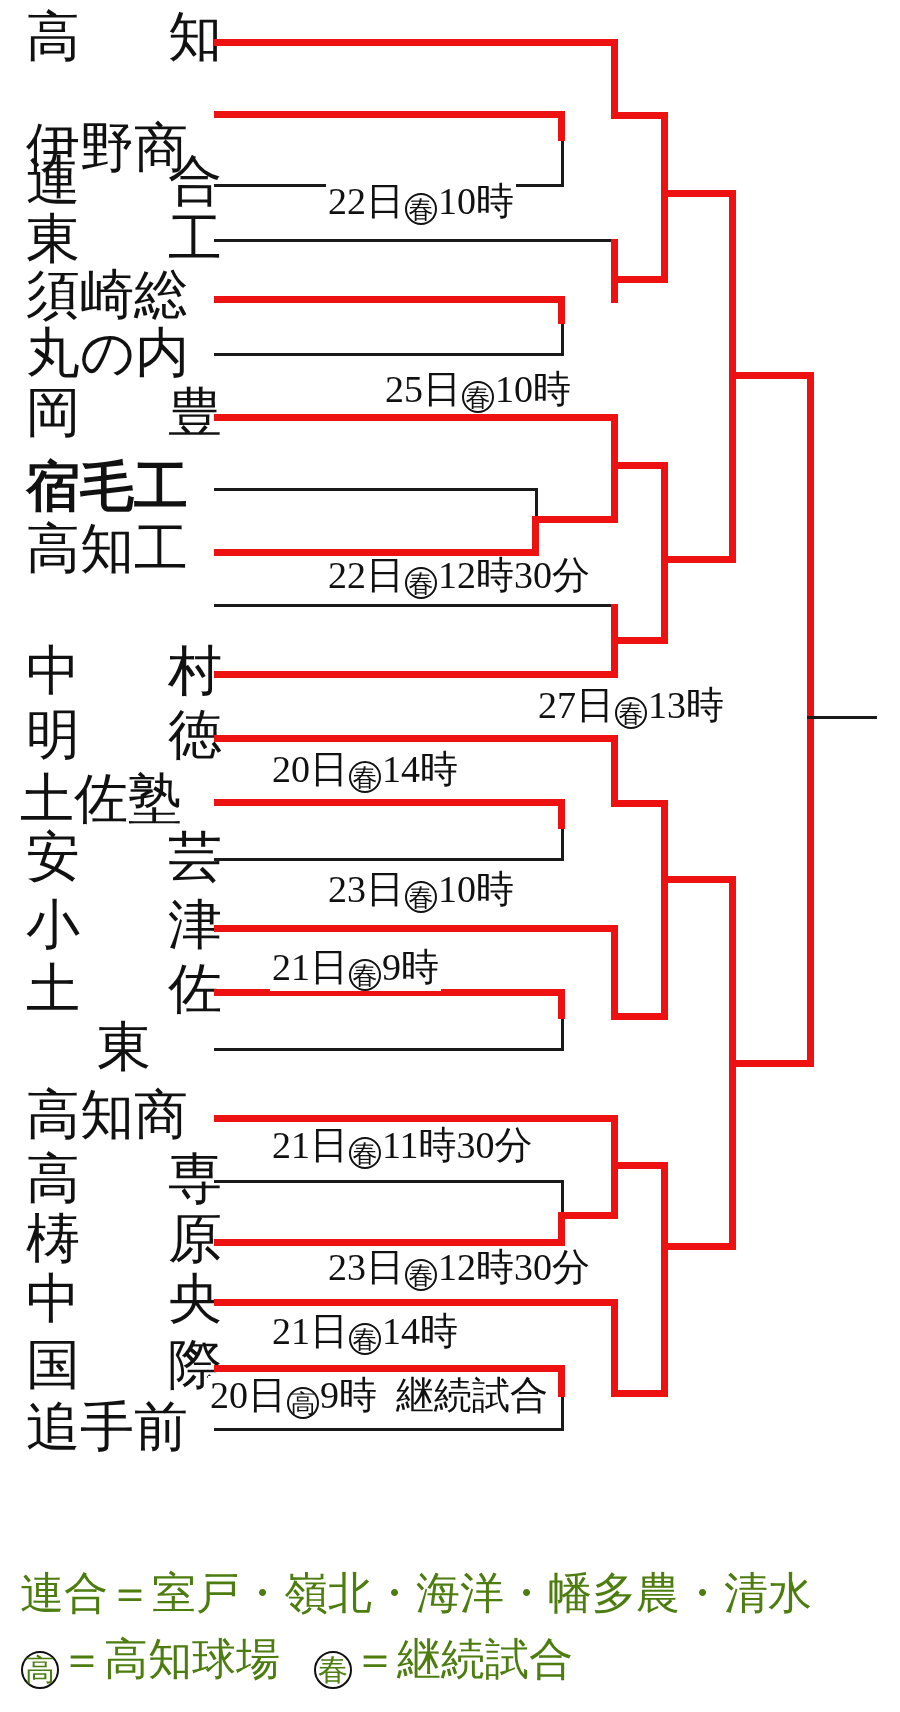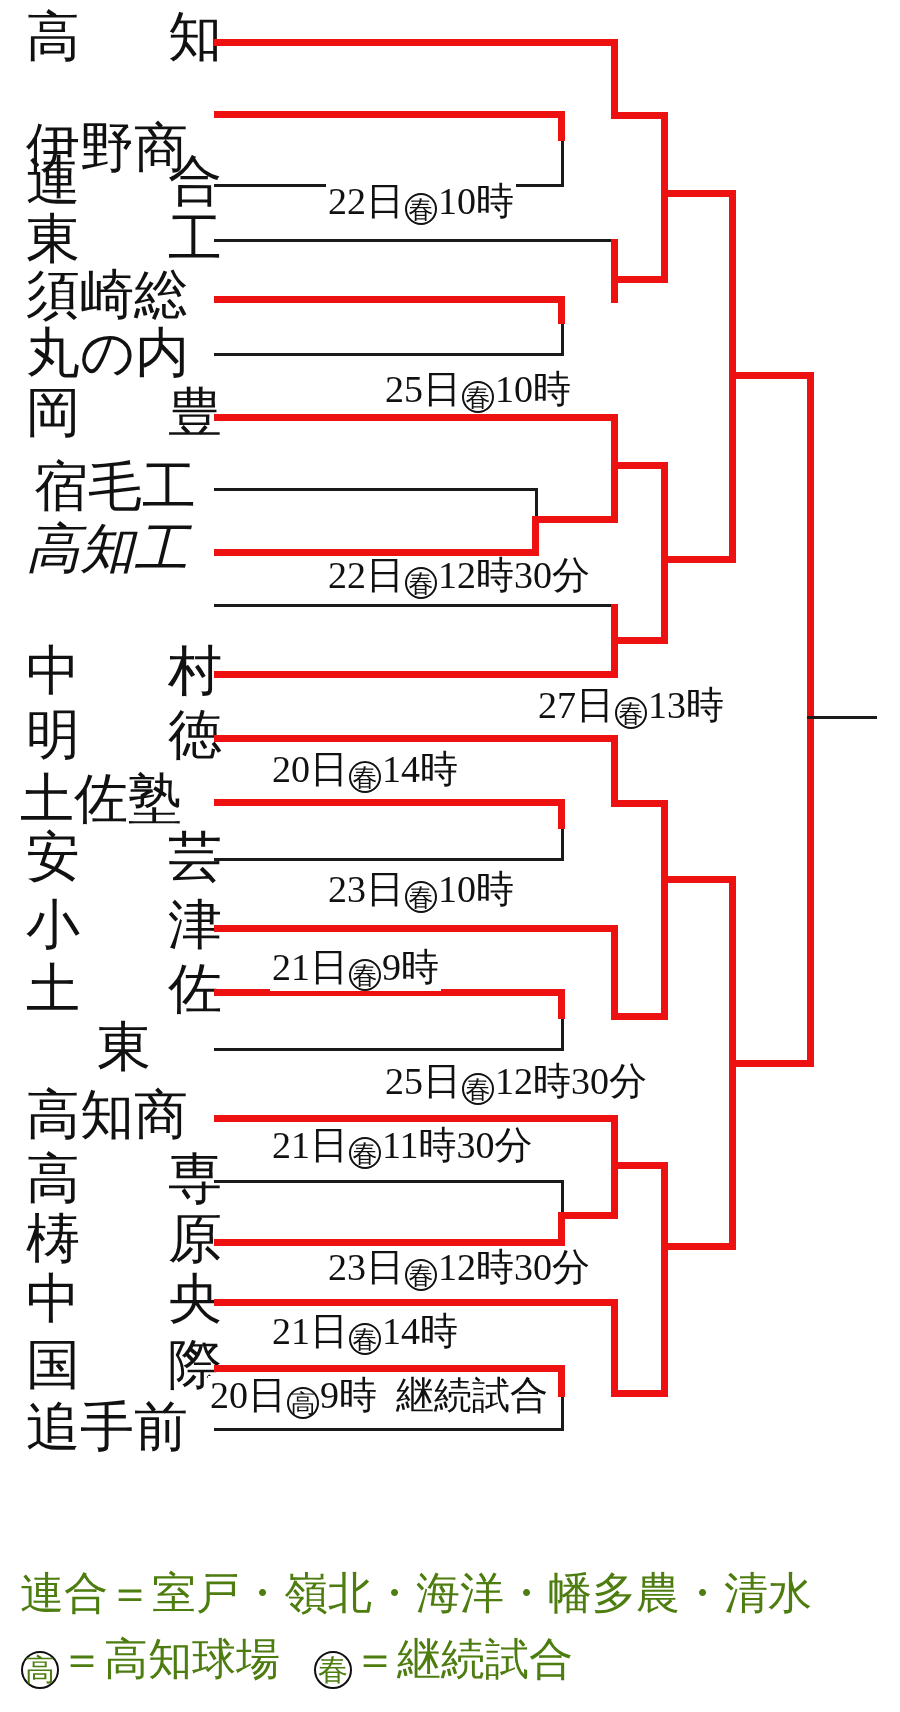--- a/index.html
+++ b/index.html
@@ -99,22 +99,22 @@
   <div class="team spread2" style="left:26px; top:212px;">
     <span>東</span>
       <span>工</span>
   </div>
   <div class="team" style="left:26px; top:268px;">須崎総</div>
   <div class="team" style="left:26px; top:326px;">丸の内</div>
   <div class="team spread2" style="left:26px; top:386px;">
     <span>岡</span>
       <span>豊</span>
   </div>
-  <div class="team" style="left:34px; top:460px;">宿毛工</div>
-  <div class="team" style="left:26px; top:522px;font-style:italic;">高知工</div>
+  <div class="team" style="left:26px; top:460px;font-weight:bold;">宿毛工</div>
+  <div class="team" style="left:26px; top:522px;">高知工</div>
   <div class="team spread2" style="left:26px; top:644px;">
     <span>中</span>
       <span>村</span>
   </div>
   <div class="team spread2" style="left:26px; top:708px;">
     <span>明</span>
       <span>徳</span>
   </div>
   <div class="team" style="left:20px; top:772px;">土佐塾</div>
   <div class="team spread2" style="left:26px; top:830px;">
@@ -267,23 +267,20 @@
   </div>
   <div class="matchlabel" style="left:270px; top:750px;">
     <span>20日</span><span class="circ">春</span><span>14時</span>
   </div>
   <div class="matchlabel" style="left:326px; top:870px;">
     <span>23日</span><span class="circ">春</span><span>10時</span>
   </div>
   <div class="matchlabel" style="left:270px; top:936px;margin-top:12px;">
     <span>21日</span><span class="circ">春</span><span>9時</span>
   </div>
-  <div class="matchlabel" style="left:383px; top:1062px;">
-    <span>25日</span><span class="circ">春</span><span>12時30分</span>
-  </div>
   <div class="matchlabel" style="left:270px; top:1126px;">
     <span>21日</span><span class="circ">春</span><span>11時30分</span>
   </div>
   <div class="matchlabel" style="left:326px; top:1248px;">
     <span>23日</span><span class="circ">春</span><span>12時30分</span>
   </div>
   <div class="matchlabel" style="left:270px; top:1312px;">
     <span>21日</span><span class="circ">春</span><span>14時</span>
   </div>
   <div class="matchlabel" style="left:208px; top:1376px;">

